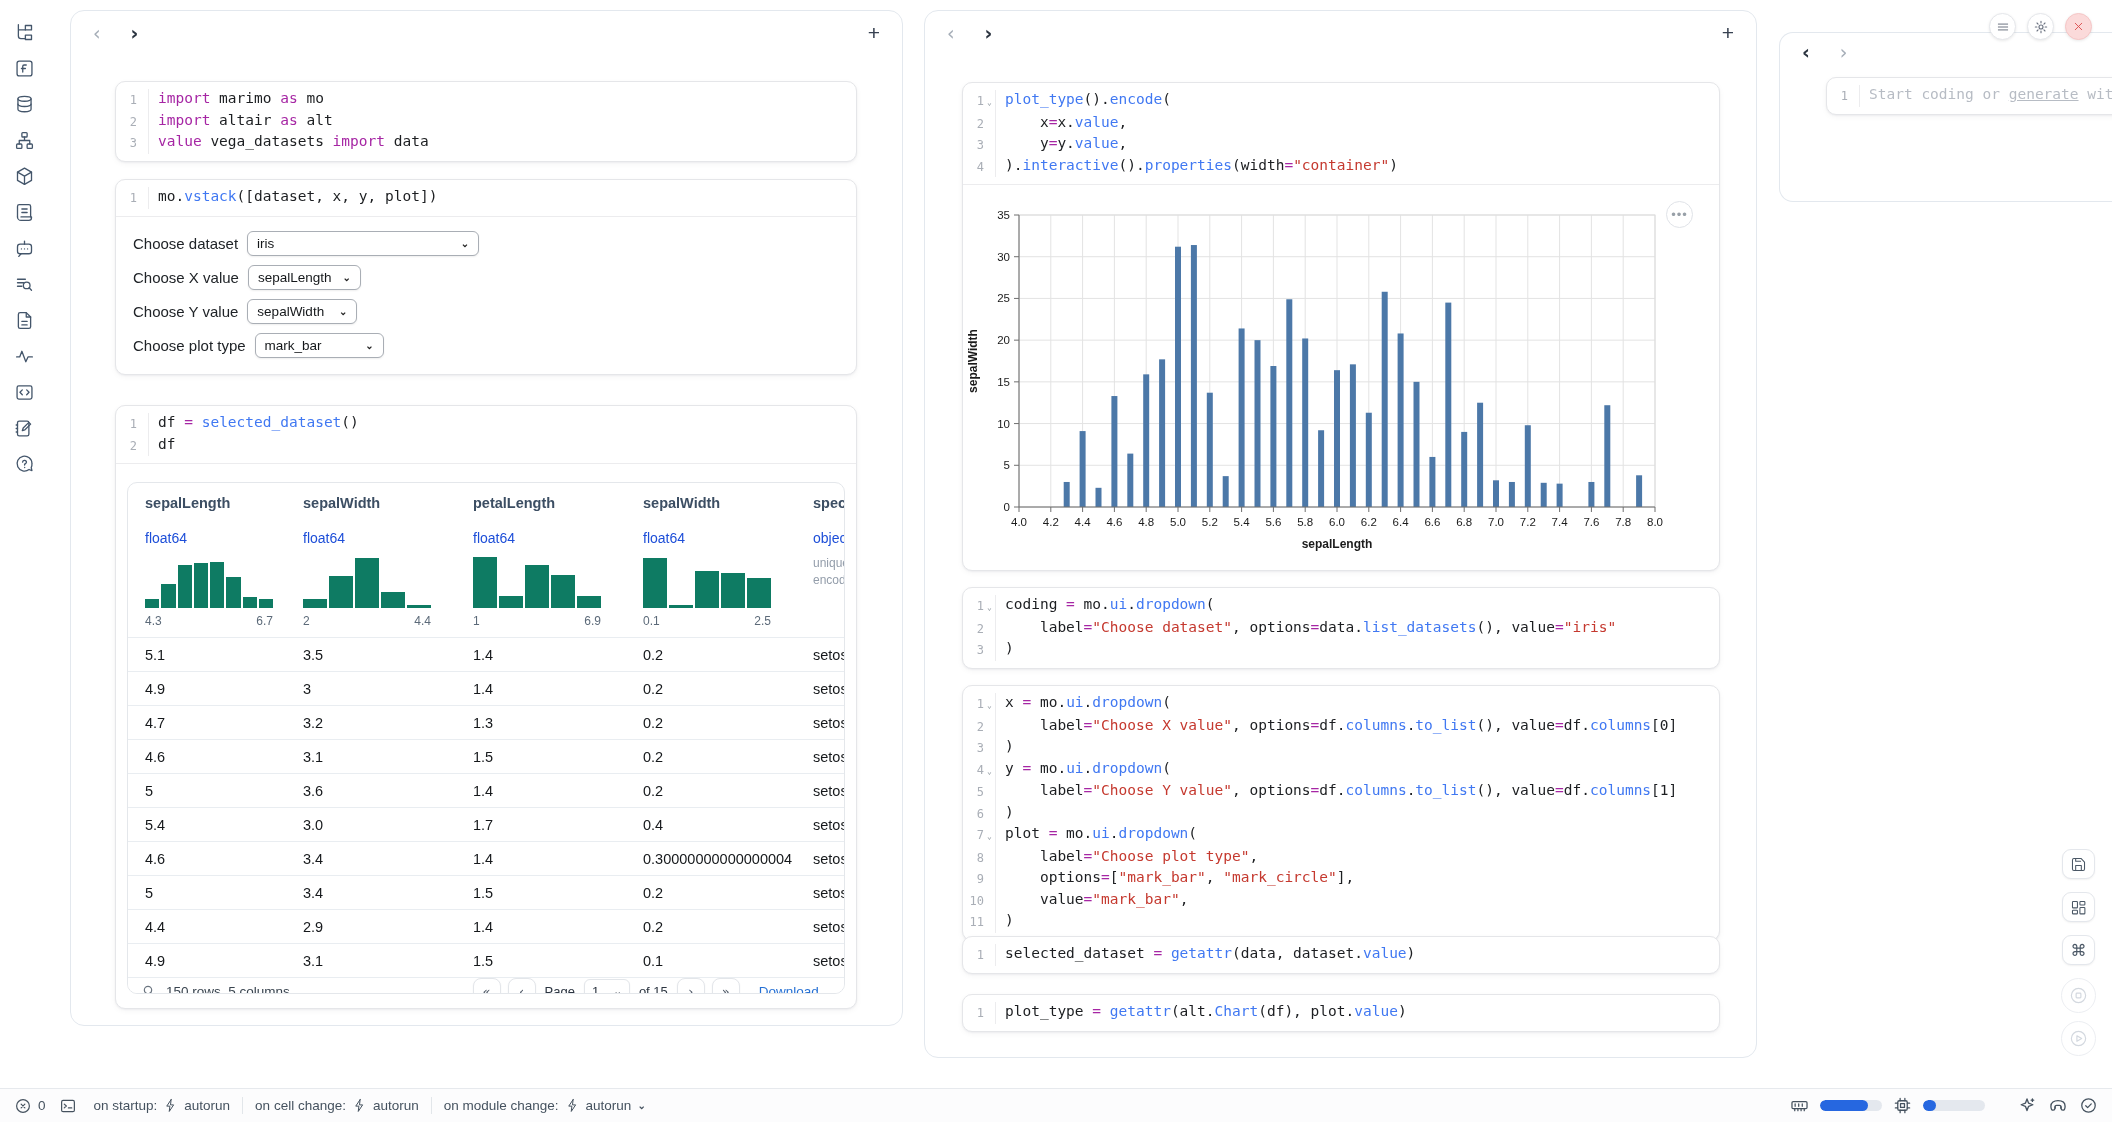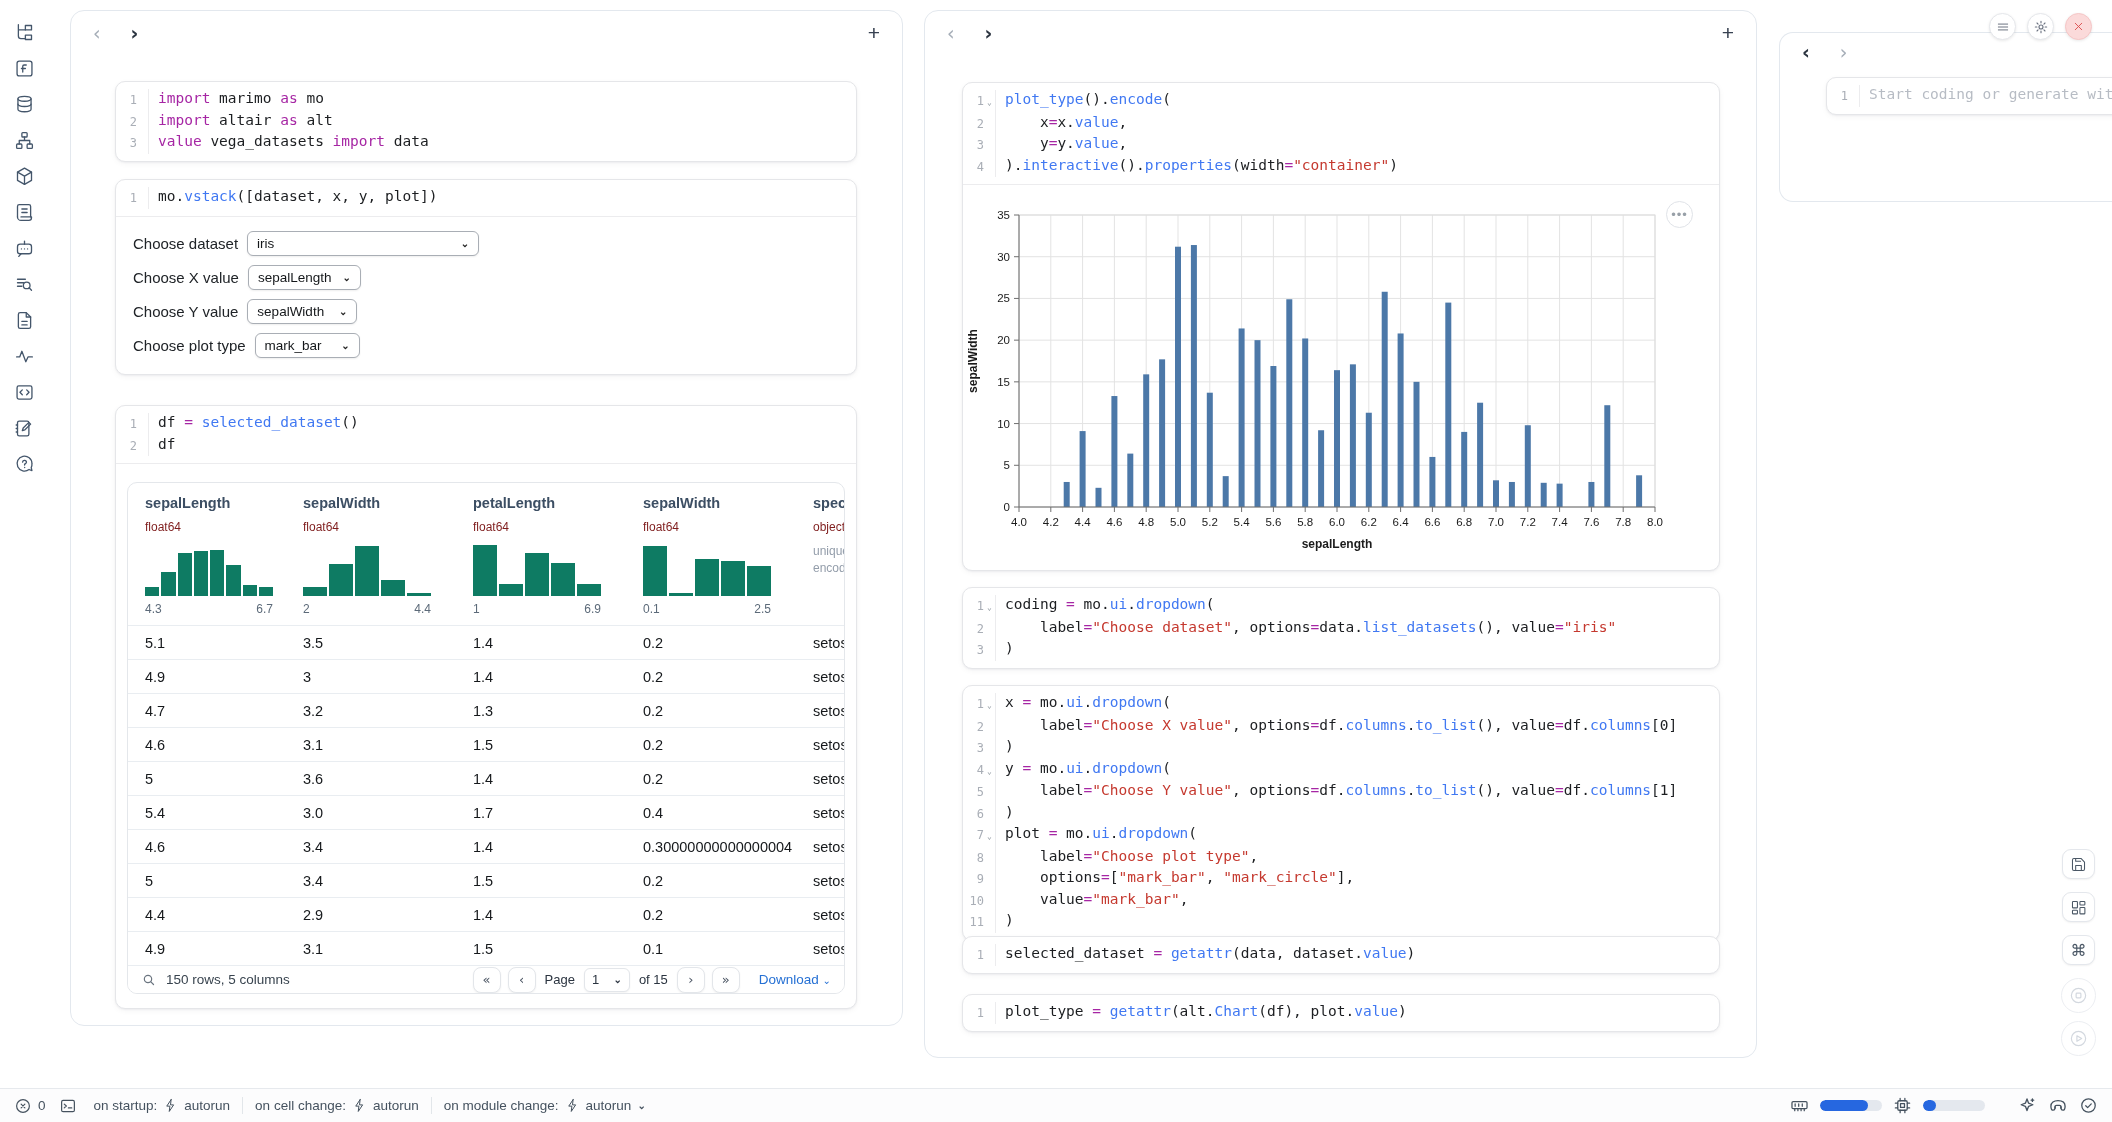--- a/index.html
+++ b/index.html
@@ -32,41 +32,41 @@
 .dd-row{display:flex;align-items:center;gap:9px}
 .dd-label{font-size:15px;color:#202428}
 .dd-box{height:25px;border:1px solid #a9aeb5;border-radius:6px;background:#fff;display:flex;align-items:center;padding:0 9px;font-size:13.5px;color:#14171a;box-shadow:0 1px 2px rgba(0,0,0,.07);cursor:pointer}
 .dd-chev{margin-left:auto;font-size:10px;color:#222;padding-left:10px;font-weight:bold}
 
 .dftable{margin:18px 11px 14px;height:512px;border:1px solid #e4e7eb;border-radius:10px;overflow:hidden;display:flex;flex-direction:column}
 .thead{display:flex;padding-top:12px}
 .thcol{padding-left:17px;flex:none;overflow:hidden}
 .w0{width:158px}.w1{width:170px}.w2{width:170px}.w3{width:170px}.w4{width:48px;flex:1}
 .thname{font-size:14.5px;font-weight:bold;color:#3c4e63;white-space:nowrap}
-.thtype{font-size:12px;color:#7f1d1d;margin-top:9px;white-space:nowrap}
+.thtype{font-size:14px;color:#1d4ed8;margin-top:19px;white-space:nowrap}
 .thmeta{font-size:12px;color:#939daa;margin-top:9px;line-height:17px;white-space:nowrap}
 .hist{margin-top:8px;height:54px;width:128px;display:flex;align-items:flex-end;gap:2px}
 .hbar{flex:1;background:#0e7b63}
 .hrange{width:128px;display:flex;justify-content:space-between;font-size:12px;color:#5c6a79;margin-top:6px}
 .tbody{margin-top:9px}
 .trow{display:flex;border-top:1px solid #e9edf1;height:34px;align-items:center;font-size:14.5px;color:#15181b}
 .tcell{padding-left:17px;white-space:nowrap;overflow:hidden;flex:none}
 .tfoot{border-top:1px solid #e9edf1;height:40px;margin-top:auto;display:flex;align-items:center;padding:0 13px;background:#fff}
 .tfoot .summary{font-size:13.5px;color:#39444f;margin-left:9px}
 .pgroup{margin-left:auto;display:flex;align-items:center;gap:7px}
 .pgbtn{width:28px;height:26px;border:1px solid #e3e6ea;border-radius:8px;background:#fff;display:flex;align-items:center;justify-content:center;color:#4b5563;font-size:13px;box-shadow:0 1px 2px rgba(0,0,0,.06);cursor:pointer;font-family:"DejaVu Sans",sans-serif}
 .pglabel{font-size:13px;color:#2b3440;margin:0 2px}
 .pgselect{height:24px;min-width:46px;border:1px solid #e3e6ea;border-radius:6px;background:#fff;display:flex;align-items:center;justify-content:space-between;padding:0 7px;font-size:13px;color:#2b3440;box-shadow:0 1px 2px rgba(0,0,0,.05);cursor:pointer}
 .download{color:#2570d4;font-size:13.5px;margin-left:12px;cursor:pointer;white-space:nowrap}
 
 .chartout{position:relative;height:385px}
 .vega-dots{position:absolute;top:16px;right:26px;width:27px;height:27px;border-radius:50%;border:1px solid #e0e3e8;background:#fff;color:#98a0a8;display:flex;align-items:center;justify-content:center;font-size:13px;letter-spacing:1px;cursor:pointer}
 
 .ph{color:#b7bcc4}
-.ph-link{cursor:pointer}
+.ph-link{text-decoration:underline;cursor:pointer}
 
 .circlebtn{position:absolute;width:27px;height:27px;border-radius:50%;background:#fff;border:1px solid #e5e7eb;box-shadow:0 1px 3px rgba(0,0,0,.09);display:flex;align-items:center;justify-content:center;top:13px;cursor:pointer;z-index:5}
 .circlebtn svg{stroke:#6b7280;fill:none;stroke-width:1.7;stroke-linecap:round}
 .circlebtn.close{background:#fbdada;border-color:#f6c6c6}
 .circlebtn.close svg{stroke:#dc4c4c}
 
 .fabtn{position:absolute;left:2062px;width:33px;height:30px;border:1px solid #e4e7ec;border-radius:9px;background:#fff;box-shadow:0 1px 2px rgba(0,0,0,.06);display:flex;align-items:center;justify-content:center;color:#4b5866;cursor:pointer}
 .fabtn svg{stroke:#4b5866;fill:none;stroke-width:1.5;stroke-linecap:round;stroke-linejoin:round}
 .fabcirc{position:absolute;left:2061px;width:35px;height:35px;border:1.5px solid #eceef2;border-radius:50%;background:#fff;display:flex;align-items:center;justify-content:center;cursor:default}
 .fabcirc svg{stroke:#d3d8df;fill:none;stroke-width:1.5;stroke-linecap:round;stroke-linejoin:round}
@@ -223,21 +223,21 @@
       </div>
       <div class="dd-row">
         <span class="dd-label">Choose Y value</span>
         <span class="dd-box" style="width:110px">
             <span>sepalWidth</span>
             <span class="dd-chev">⌄</span>
           </span>
       </div>
       <div class="dd-row">
         <span class="dd-label">Choose plot type</span>
-        <span class="dd-box" style="width:105px">
+        <span class="dd-box" style="width:129px">
             <span>mark_bar</span>
             <span class="dd-chev">⌄</span>
           </span>
       </div>
     </div>
   </div>
 
   <div class="cell" style="left:44px;top:394px;width:742px">
     <div class="codearea">
         <div class="code-line">

